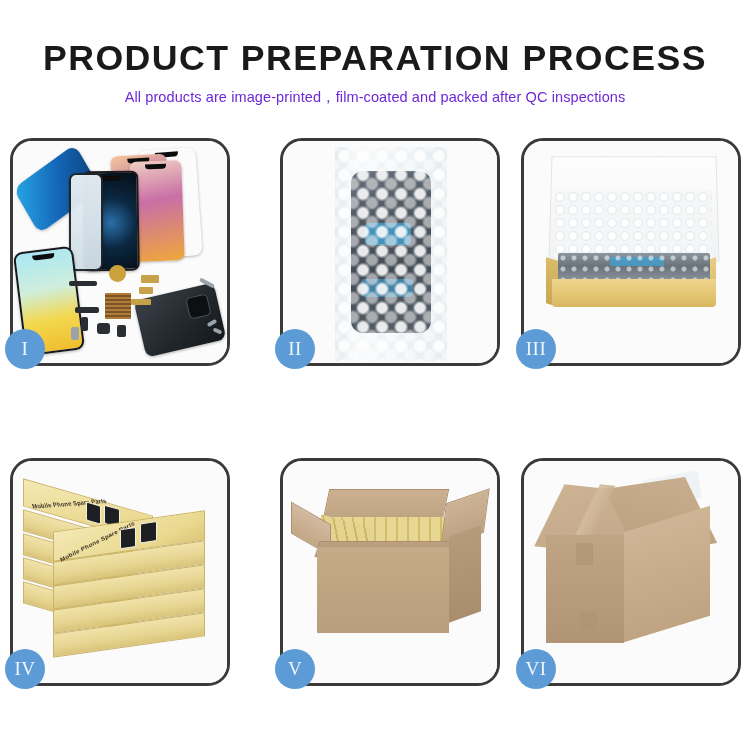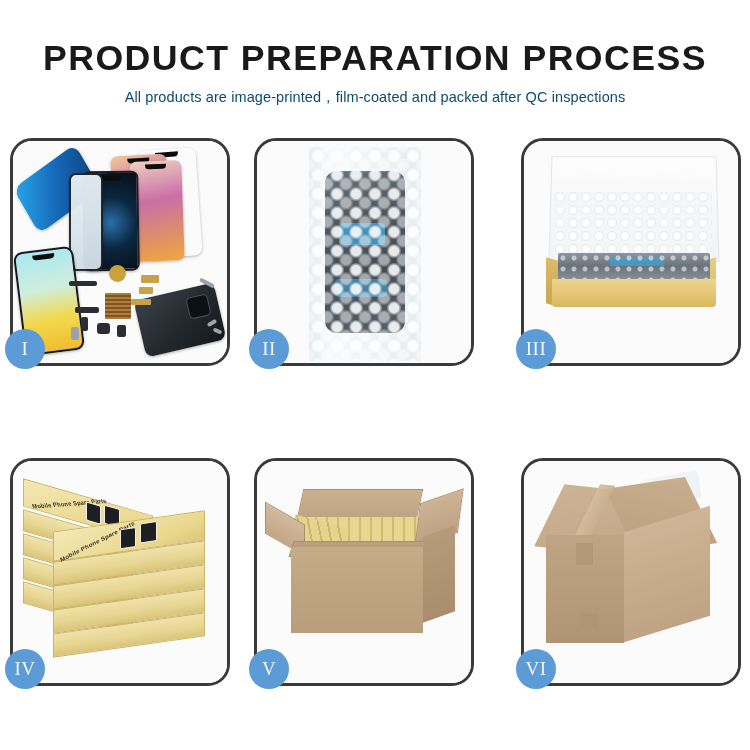--- a/index.html
+++ b/index.html
@@ -34,21 +34,21 @@
     white-space: nowrap;
     transform: scaleX(1.02);
   }
   .page-subtitle {
     margin: 0;
     padding-top: 10px;
     font-family: "Liberation Sans", sans-serif;
     font-size: 14.5px;
     font-weight: 400;
     letter-spacing: 0.1px;
-    color: #0c4a6e;
+    color: #6d28d9;
     white-space: nowrap;
   }
 
   
   .grid {
     position: absolute;
     left: 0;
     top: 138px;
     width: 750px;
   }
@@ -65,21 +65,21 @@
   .panel-inner {
     position: absolute;
     inset: 0;
     border-radius: 19px;
     overflow: hidden;
     background: #fbfbfb;
   }
 
   
   .c1 { left: 10px; }
-  .c2 { left: 254px; }
+  .c2 { left: 280px; }
   .c3 { left: 521px; }
   .r1 { top: 0px; }
   .r2 { top: 320px; }
 
   
   .badge {
     position: absolute;
     left: -8px;
     bottom: -6px;
     width: 40px;

